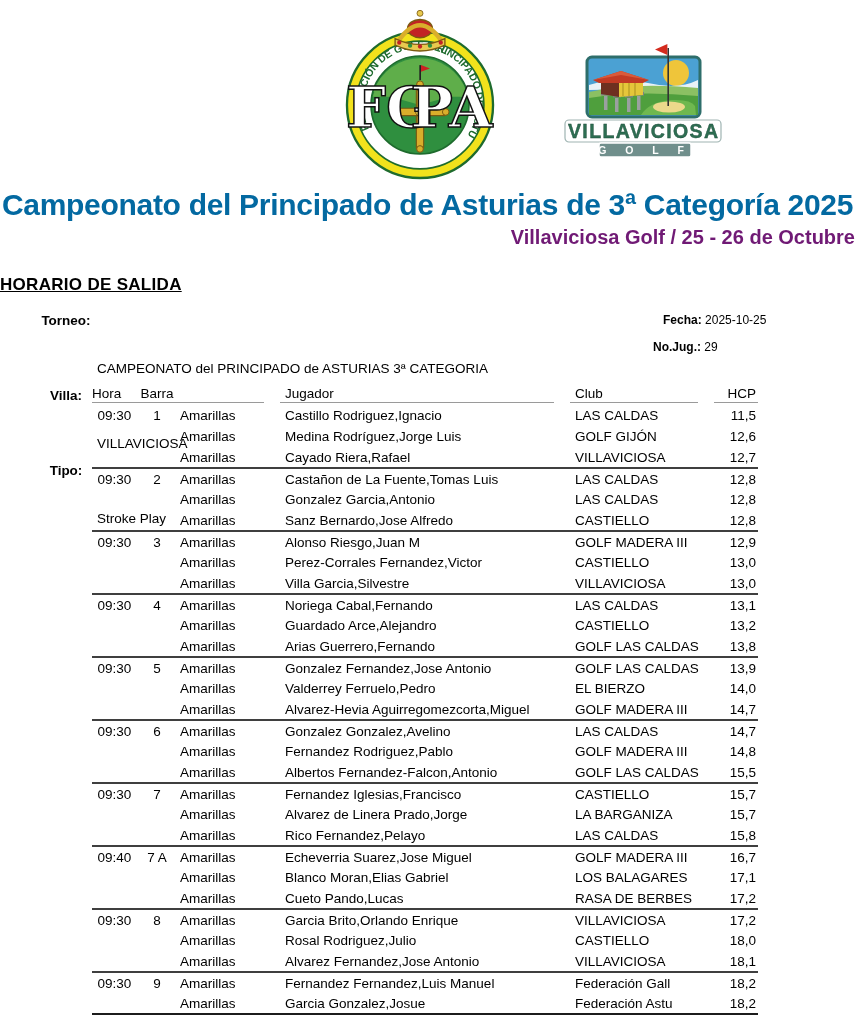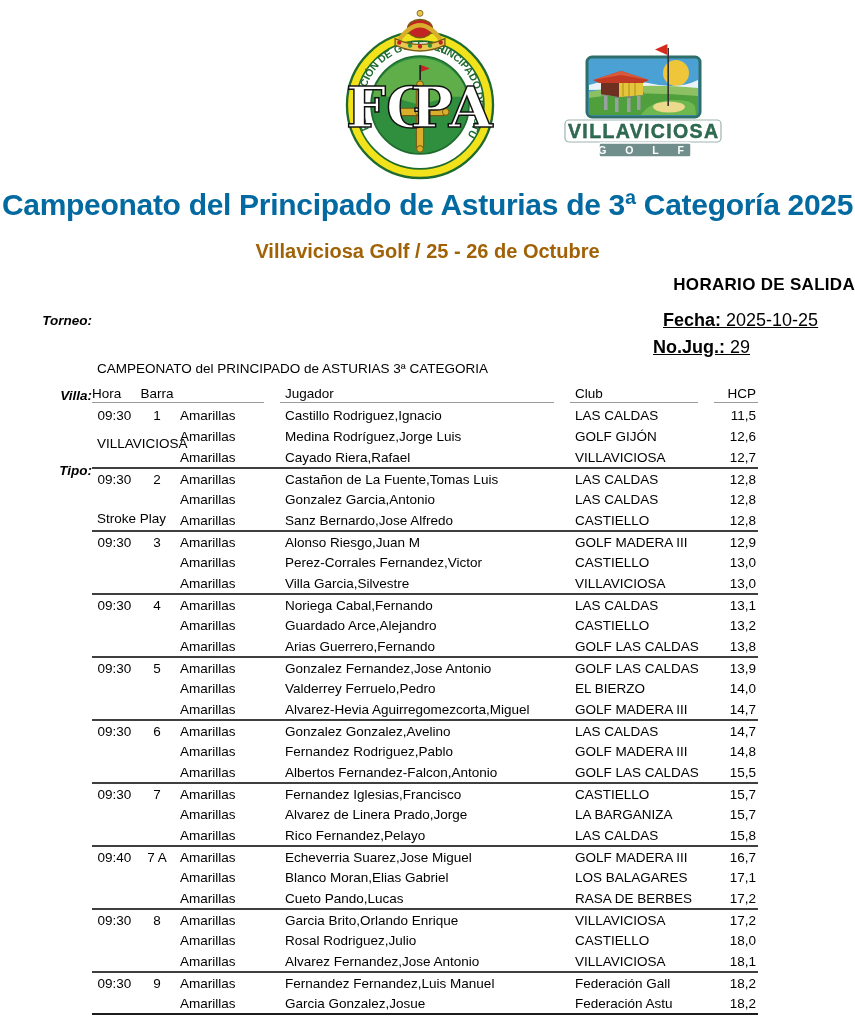--- a/index.html
+++ b/index.html
@@ -13,38 +13,38 @@
   .logo-fgpa    { position:absolute; left:337px; top:10px; width:166px; height:170px; }
   .logo-villa   { position:absolute; left:563px; top:40px; width:160px; height:122px; }
   .logo-deporte svg, .logo-fgpa svg, .logo-villa svg { width:100%; height:100%; display:block; }
 
   
   .title {
     position:absolute; top:188px; left:0; width:100%; text-align:center;
     color:#0369a1; font-size:30px; font-weight:bold; letter-spacing:-0.3px;
   }
   .subtitle {
-    position:absolute; top:240px; left:0; width:100%; text-align:center;
-    color:#a16207; font-size:20px; font-weight:bold;
+    position:absolute; top:226px; left:0; width:100%; text-align:right;
+    color:#701a75; font-size:20px; font-weight:bold;
   }
   .section-title {
-    position:absolute; top:275px; left:0; width:100%; text-align:right;
-    color:#000; font-size:17px; font-weight:bold; letter-spacing:0.3px;
+    position:absolute; top:275px; left:0; width:100%; text-align:left;
+    color:#000; font-size:17px; font-weight:bold; letter-spacing:0.3px;text-decoration:underline;
   }
 
   
   .meta-left {
     position:absolute; left:40px; top:307px; font-size:13.5px;
     display:grid; grid-template-columns:52px auto; column-gap:5px; row-gap:0;
     line-height:27px;
   }
-  .meta-left .lbl { text-align:right; font-weight:bold; white-space:nowrap;font-style:italic; }
+  .meta-left .lbl { text-align:center; font-weight:bold; white-space:nowrap; }
   .meta-left .val { text-align:left; white-space:nowrap;margin-top:48px; }
   .meta-right {
-    position:absolute; left:653px; top:307px; font-size:18px; line-height:27px;text-decoration:underline;
+    position:absolute; left:653px; top:307px; font-size:12px; line-height:27px;
   }
   .meta-right .row { white-space:nowrap; }
   .meta-right .lbl { font-weight:bold; }
   .meta-right .row.fecha { padding-left:10px; }
 
   
   table.start-table {
     position:absolute; left:92px; top:386px; width:666px;
     border-collapse:collapse; font-size:13.5px;
     border-bottom:2.5px solid #1c1c1c;

